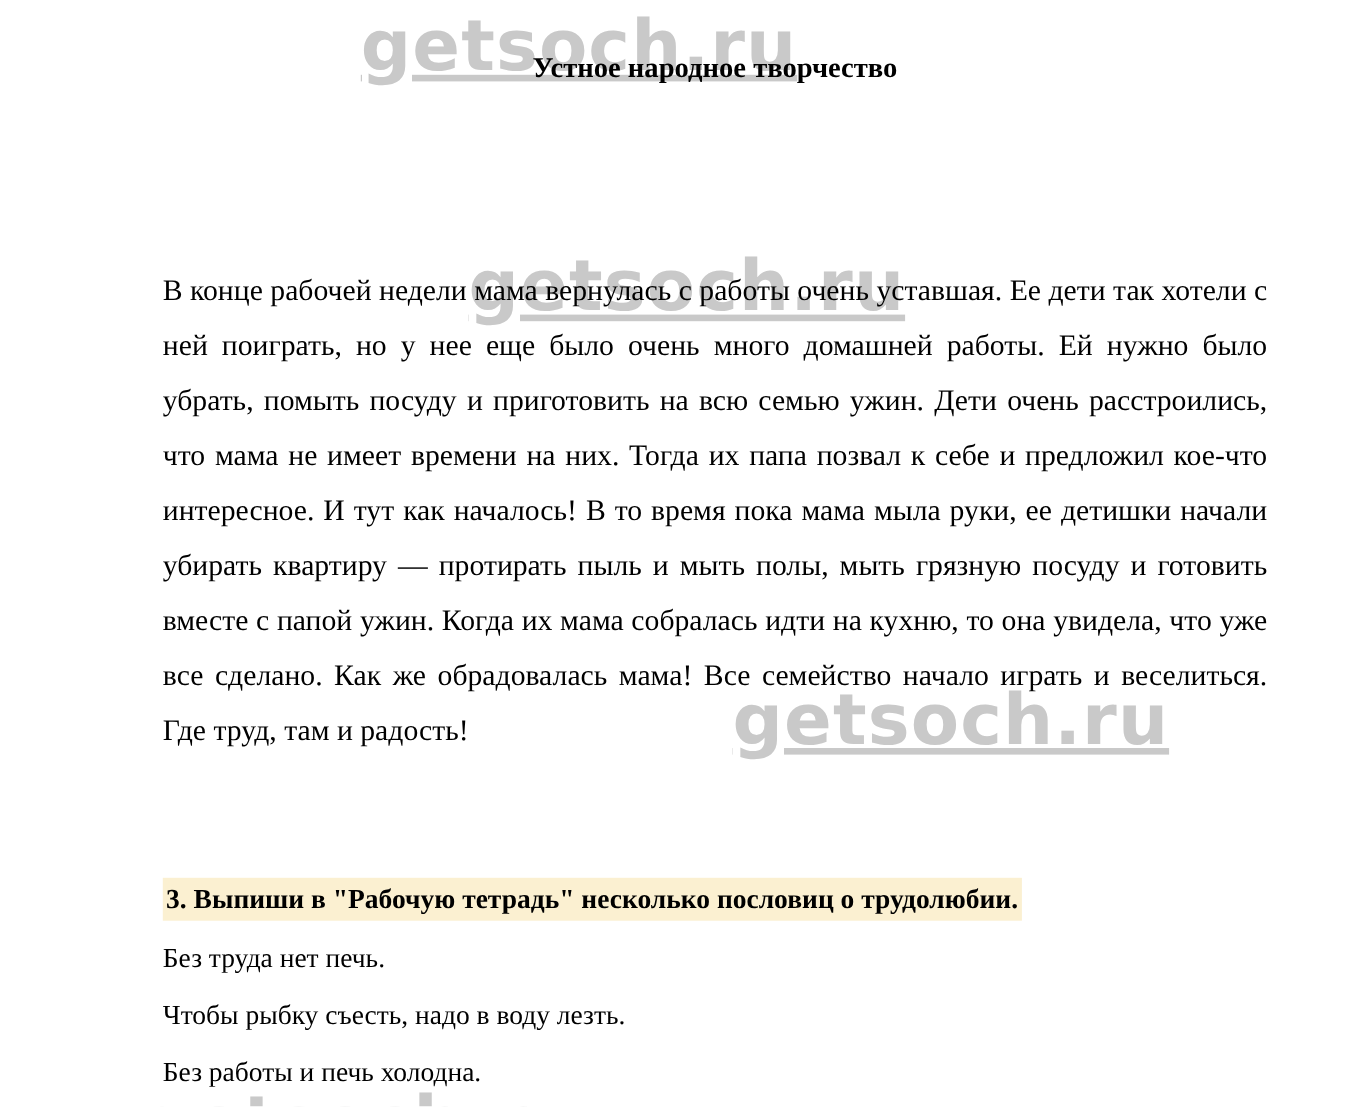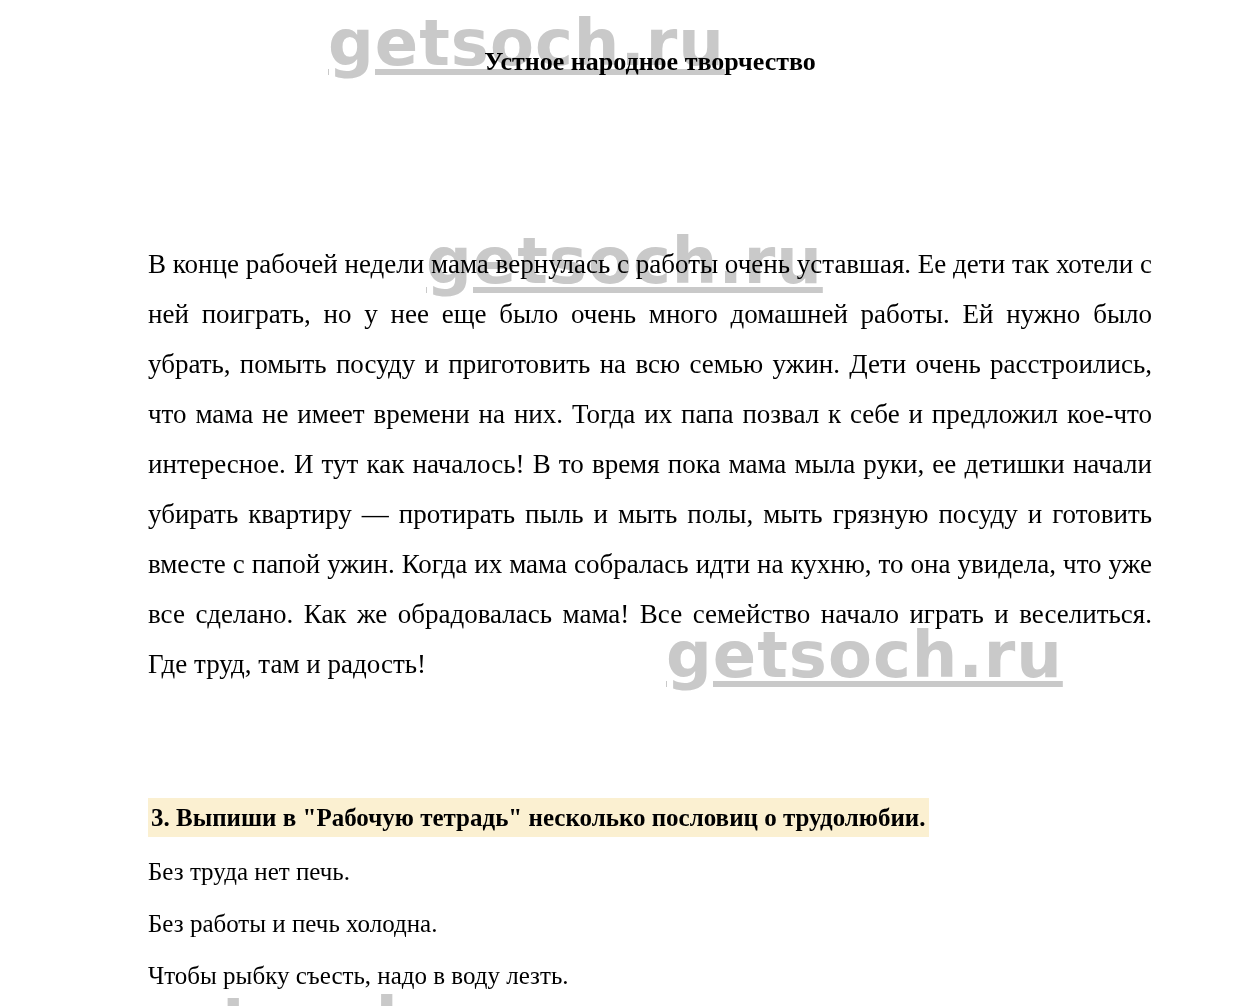--- a/index.html
+++ b/index.html
@@ -99,18 +99,18 @@
 
 
     <div class="task-answer task1-answer">В конце рабочей недели мама вернулась с работы очень уставшая. Ее дети так хотели с ней поиграть, но у нее еще было очень много домашней работы. Ей нужно было убрать, помыть посуду и приготовить на всю семью ужин. Дети очень расстроились, что мама не имеет времени на них. Тогда их папа позвал к себе и предложил кое-что интересное. И тут как началось! В то время пока мама мыла руки, ее детишки начали убирать квартиру — протирать пыль и мыть полы, мыть грязную посуду и готовить вместе с папой ужин. Когда их мама собралась идти на кухню, то она увидела, что уже все сделано. Как же обрадовалась мама! Все семейство начало играть и веселиться. Где труд, там и радость!</div>
 
     <div class="task-heading task3-heading">
       <span class="hl">3. Выпиши в "Рабочую тетрадь" несколько пословиц о трудолюбии.</span>
     </div>
 
     <div class="proverbs">
       <div>Без труда нет печь.</div>
+      <div>Чтобы рыбку съесть, надо в воду лезть.</div>
       <div>Без работы и печь холодна.</div>
-      <div>Чтобы рыбку съесть, надо в воду лезть.</div>
     </div>
 
   </div>
 </div>
 
 </body></html>

